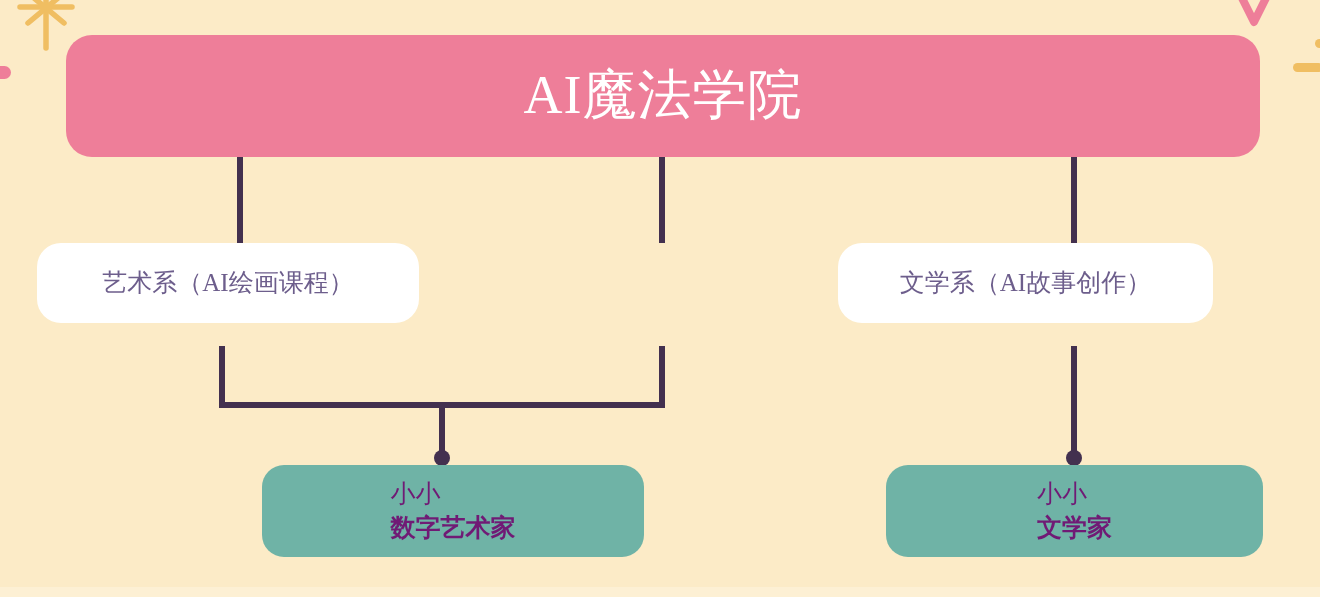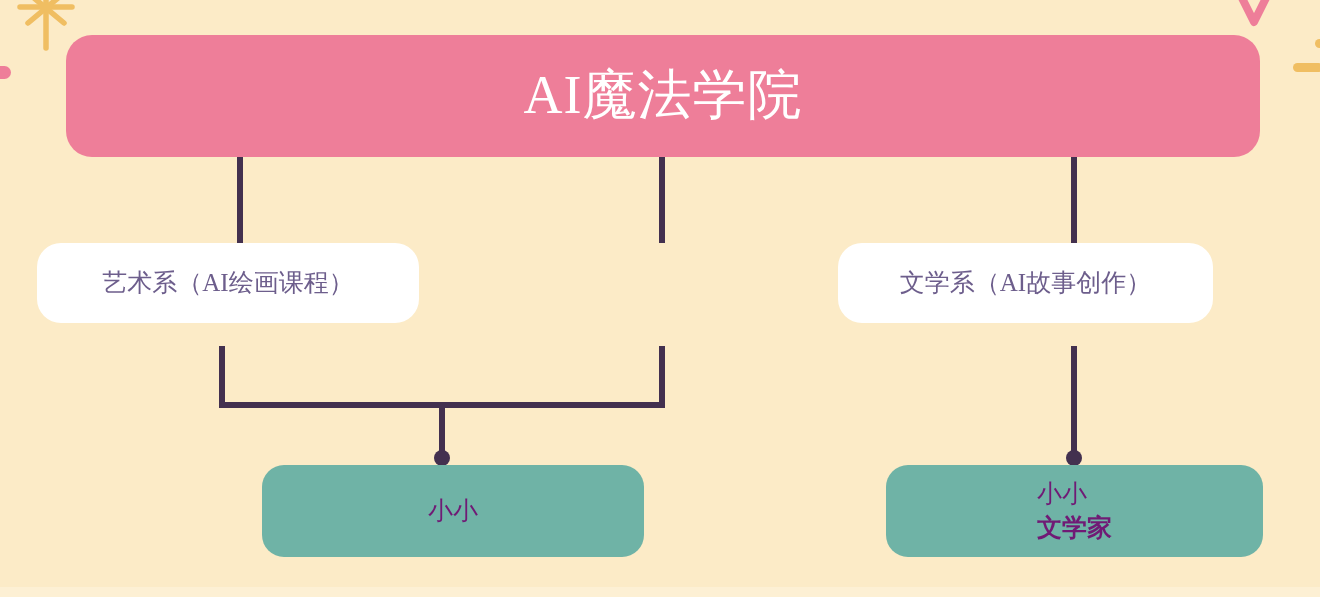--- a/index.html
+++ b/index.html
@@ -172,20 +172,21 @@
   <div class="node node-dept dept-art">
     <span class="label">艺术系（AI绘画课程）</span>
   </div>
   <div class="node node-dept dept-lit">
     <span class="label">文学系（AI故事创作）</span>
   </div>
 
   <div class="node node-leaf leaf-art">
     <span class="label">
       <span>小小</span><br>
+      <span class="strong">数字艺术家</span>
     </span>
   </div>
   <div class="node node-leaf leaf-lit">
     <span class="label">
       <span>小小</span><br>
       <span class="strong">文学家</span>
     </span>
   </div>
 
   <div class="bottom-strip"></div>

